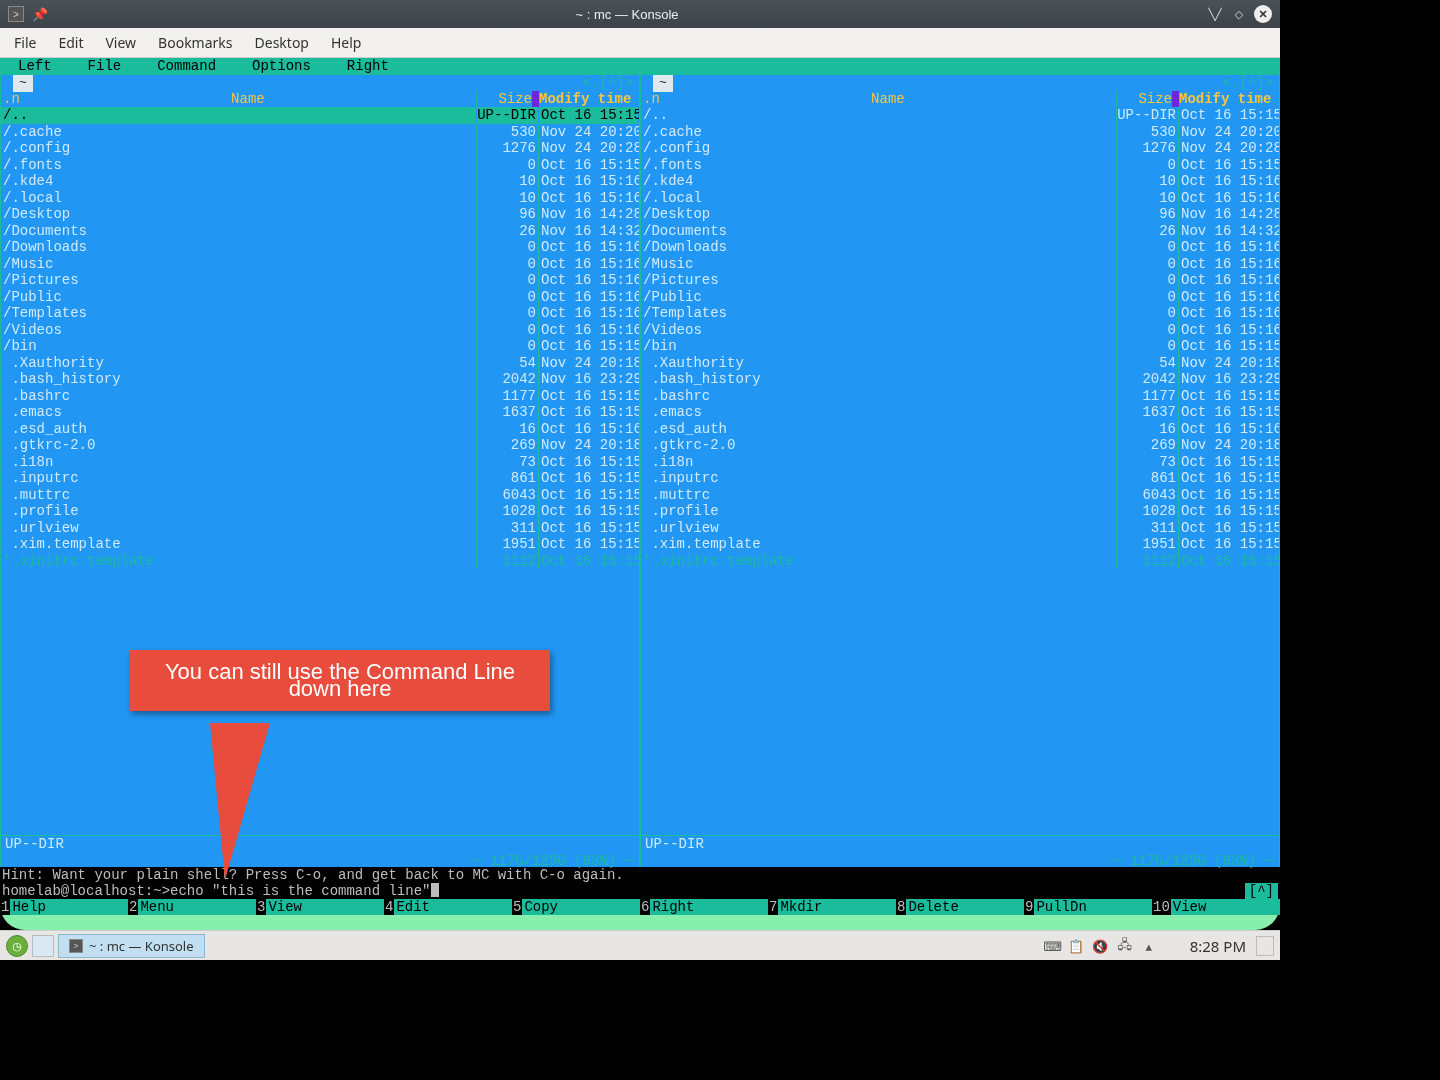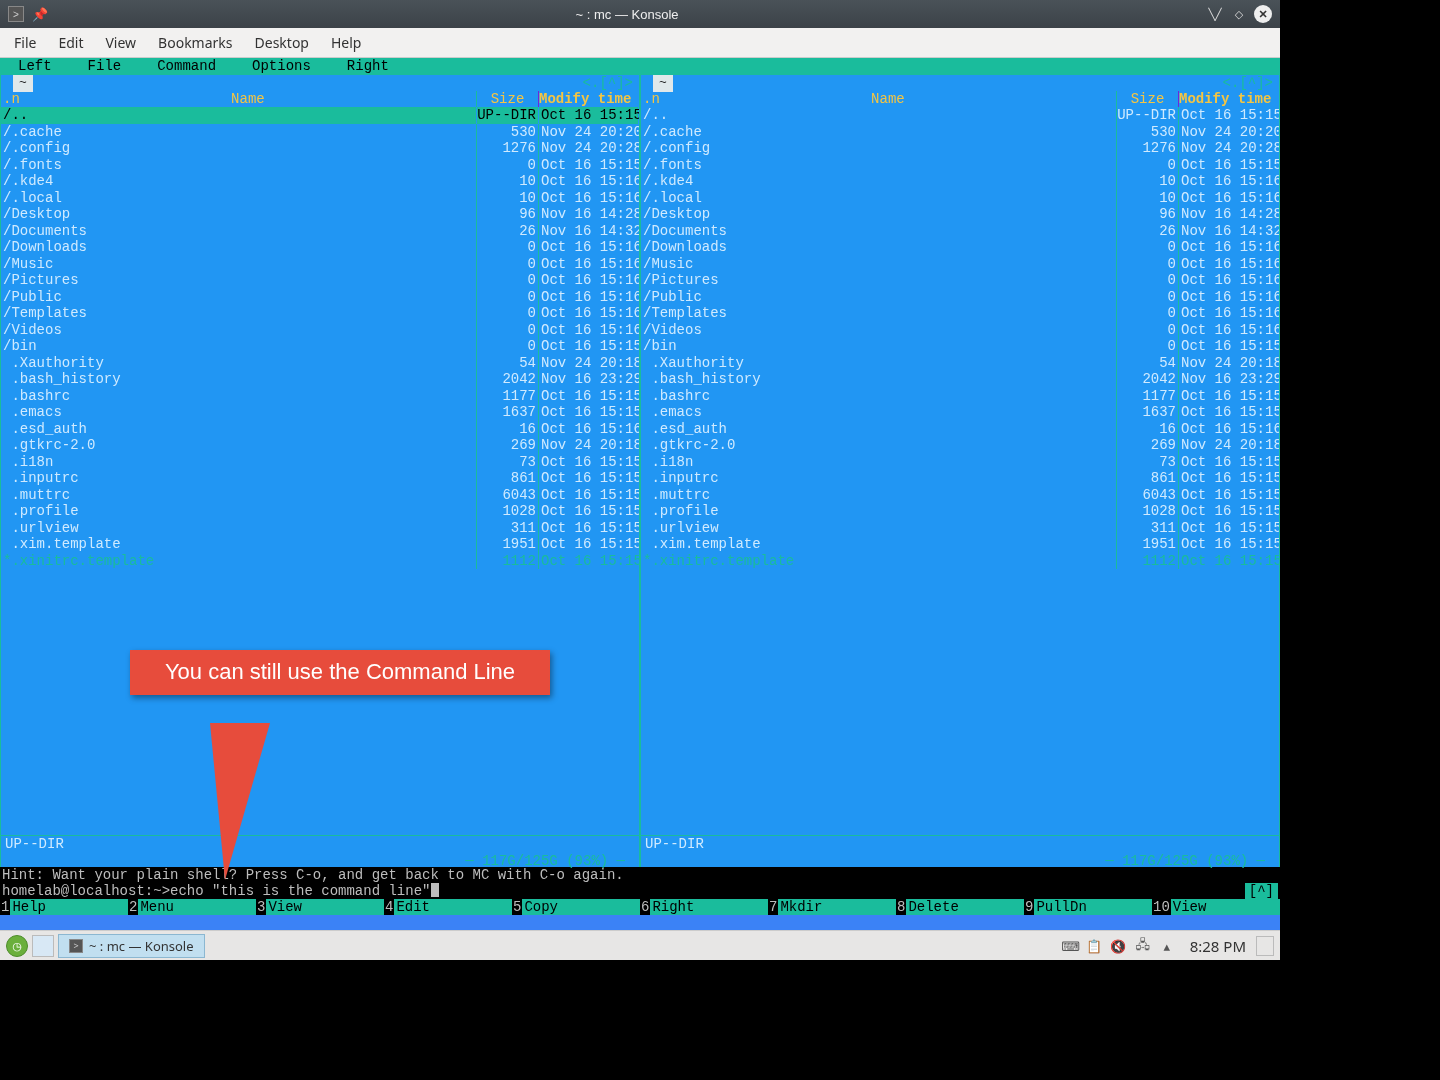--- a/index.html
+++ b/index.html
@@ -10,66 +10,66 @@
   .titlebar-title { flex:1; text-align:center; font-weight:400; }
   .titlebar-right { display:flex; gap:6px; padding-right:8px; align-items:center;}
   .win-btn { width:18px; height:18px; border-radius:50%; display:flex; align-items:center; justify-content:center; font-size:11px; color:#333;}
   .win-min { color:#ddd;}
   .win-max { color:#ddd;}
   .win-close { background:#eee; color:#333; font-weight:bold;}
   
   .menubar { height: 30px; background:#f2f1f0; display:flex; align-items:center; gap:22px; padding:0 14px; font-family:"Noto Sans","DejaVu Sans",sans-serif; font-size:14px; color:#333; border-bottom:1px solid #ccc;}
   .menubar span { cursor:default; }
   
-  .term { position:relative; width:1280px; height: calc(960px - 28px - 30px - 30px); background:#3b82f6; font-size:14px; line-height:16.5px; }
+  .term { position:relative; width:1280px; height: calc(960px - 28px - 30px - 30px); background:#86efac; font-size:14px; line-height:16.5px;border-radius:25px; }
   
   .mc-menu { background:#1abc9c; color:#000; display:flex; padding:1px 0; font-size:14px; line-height:15px;}
   .mc-menu span { padding:0 18px; }
   
   .panels { display:flex; height: calc(100% - 16px - 32px - 16px - 16px); }
   .panel { width:50%; background:#2196f3; display:flex; flex-direction:column; position:relative;}
   .panel-border { border-left:1px solid #1abc9c; border-right:1px solid #1abc9c; }
   .panel-top { height:16px; background:#2196f3; position:relative; text-align:center; color:#1abc9c;}
   .panel-top .cwd-tab { position:absolute; top:0; left:12px; background:#dfe8ea; color:#222; padding:0 6px; font-size:13px;}
   .panel-top .arrows { position:absolute; right:6px; top:0; color:#1abc9c; font-size:14px;}
   .panel-header { display:flex; background:#2196f3; color:#f5c542; font-size:14px; line-height:16px;}
   .col-name { flex:1; text-align:center; border-right:1px solid #1abc9c;}
-  .col-size { width:62px; text-align:center; border-right:1px solid #6d28d9;}
+  .col-size { width:62px; text-align:right; border-right:7px solid #6d28d9;}
   .col-mtime { width:100px; text-align:left;font-weight:bold;}
   .panel-header .sortmark { color:#f5c542;}
   .panel-list { flex:1; overflow:hidden; color:#cfeaff; font-size:14px; }
   .row { display:flex; line-height:16.5px; }
   .row .c-name { flex:1; padding-left:2px; border-right:1px solid #1abc9c; white-space:pre;}
   .row .c-size { width:62px; text-align:right; padding-right:2px; border-right:1px solid #1abc9c;}
   .row .c-mtime { width:100px; padding-left:2px; white-space:pre;}
   .row.selected { background:#1abc9c; color:#000; }
   .row.selected .c-name, .row.selected .c-size, .row.selected .c-mtime { border-right:1px solid #2196f3;}
   .row.special { color:#1abc9c;justify-content:center; }
   .panel-bottom { height:32px; border-top:1px solid #1abc9c;}
   .panel-bottom .status-line { color:#cfeaff; padding-left:4px; line-height:17px;}
-  .panel-bottom .footer-line { text-align:right; color:#1abc9c; padding-right:14px; font-size:14px;}
+  .panel-bottom .footer-line { text-align:right; color:#1abc9c; padding-right:6px; font-size:14px;}
   
   .hint-line { background:#000; color:#bdbdbd; padding-left:2px; font-size:14px; line-height:16px; height:16px; white-space:pre; overflow:hidden;}
   .prompt-line { background:#000; color:#bdbdbd; padding-left:2px; font-size:14px; line-height:16px; height:16px; display:flex; }
   .prompt-line .cursor { display:inline-block; width:8px; height:14px; background:#bdbdbd; margin-left:1px;}
   .prompt-line .right-widget { margin-left:auto; background:#1abc9c; color:#000; padding:0 4px; margin-right:2px;}
   
   .fn-bar { display:flex; background:#000; height:16px; font-size:14px; line-height:16px;}
   .fn-item { flex:1; display:flex;}
   .fn-item .num { color:#bdbdbd; background:#000; padding:0 1px;}
   .fn-item .label { background:#1abc9c; color:#000; flex:1; padding-left:2px;}
   
   .callout { position:absolute; left:130px; top:592px; width:420px; background:#e74c3c; color:#fff; font-family:Arial, sans-serif; font-size:22px; text-align:center; padding:14px 18px; box-shadow:2px 3px 6px rgba(0,0,0,0.4); }
   
   .taskbar { height:30px; background:#e7e6e5; display:flex; align-items:center; font-family:"Noto Sans",sans-serif; font-size:13px; color:#333; border-top:1px solid #ccc; gap:4px; padding:0 6px;}
   .taskbar .start { width:22px; height:22px; border-radius:50%; background:#6aaf3c; border:1px solid #4d8c2b; display:flex; align-items:center; justify-content:center; color:#fff; font-size:11px;}
   .taskbar .task { background:#c1dff0; border:1px solid #8bb7d1; padding:2px 10px; display:flex; align-items:center; gap:6px; height:24px;}
   .taskbar .task .ticon { width:14px; height:14px; background:#555; border:1px solid #888; font-size:9px; display:flex; align-items:center; justify-content:center; color:#ccc;}
   .taskbar .tray { margin-left:auto; display:flex; align-items:center; gap:10px; color:#555; font-size:13px;}
-  .taskbar .clock { font-size:15px; color:#333; margin-left:6px;}
+  .taskbar .clock { font-size:15px; color:#333; margin-left:24px;}
   .tray-icon { width:14px; height:14px; display:flex; align-items:center; justify-content:center;}
   
   svg.tail { position:absolute; pointer-events:none; }
 </style>
 </head>
 <body>
 
 <div class="titlebar">
   <div class="titlebar-left">
     <div class="titlebar-icon">&gt;</div>
@@ -466,20 +466,21 @@
         <span class="label">PullDn</span>
       </div>
       <div class="fn-item">
         <span class="num">10</span>
         <span class="label">View</span>
       </div>
     </div>
 
   <div class="callout">
     <div>You can still use the Command Line</div>
+    <div>down here</div>
   </div>
   <svg class="tail" style="left:130px; top:660px;" width="220" height="170">
     <polygon points="80,5 140,5 95,162" fill="#e74c3c"></polygon>
   </svg>
 </div>
 
 <div class="taskbar">
   <div class="start">◷</div>
   <div style="width:22px;height:22px;border:1px solid #bbb;background:#d8e8f5;"></div>
   <div class="task">

